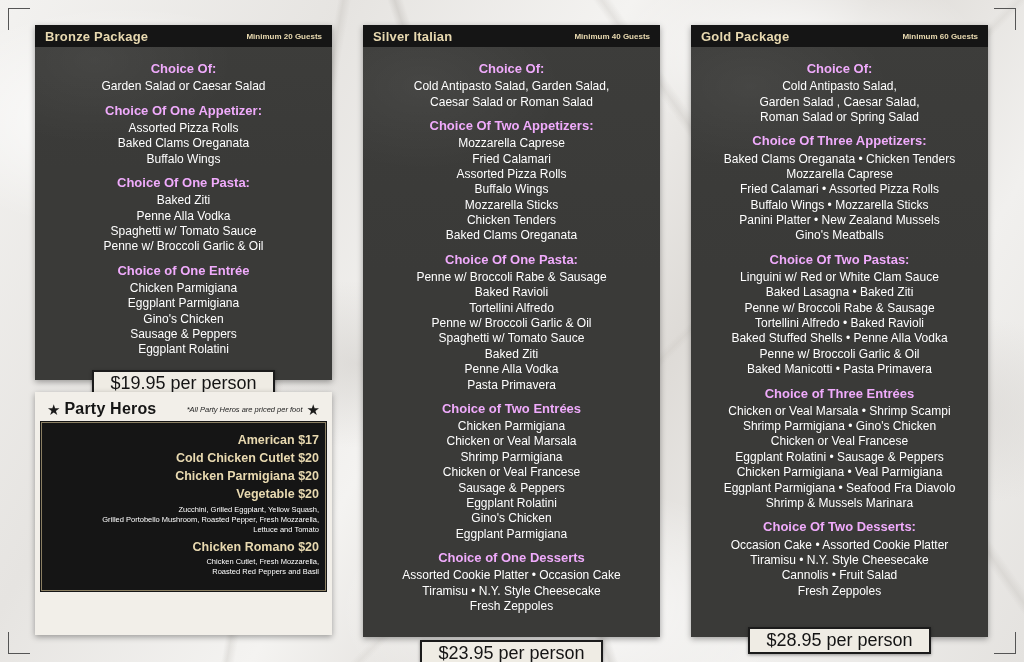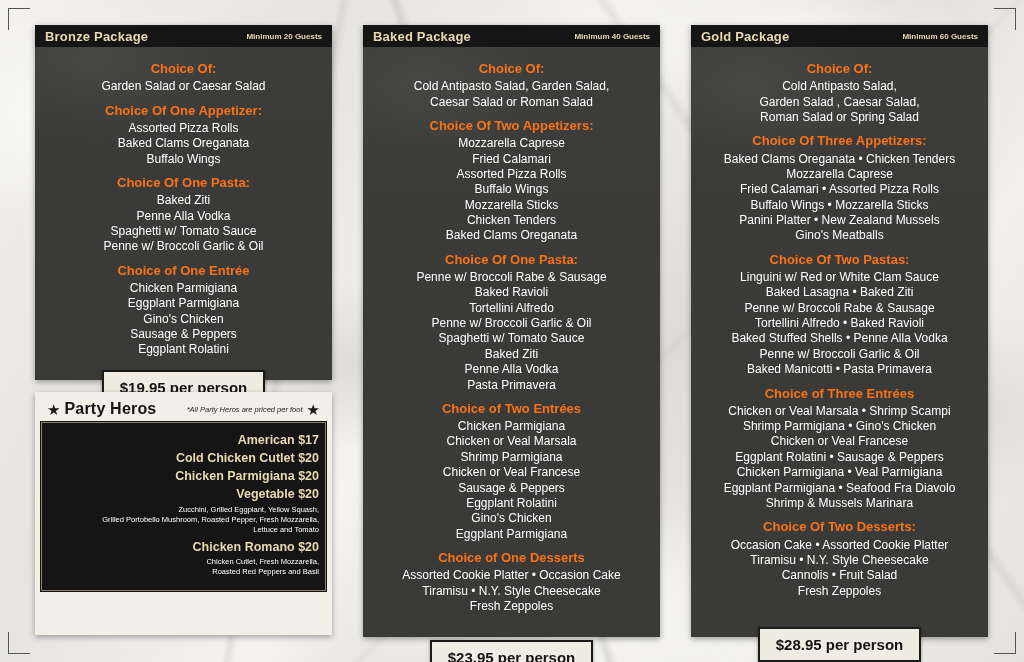--- a/index.html
+++ b/index.html
@@ -60,41 +60,41 @@
     letter-spacing:.2px;
     text-align:right;
   }
   .hdr .min{
     color:#e8d9b0;
     font-weight:bold;
     font-size:8px;
   }
   .body{position:relative;padding:8px 8px 10px;box-sizing:border-box;text-align:center;}
   .sect-title{
-    color:#f97316;
+    color:#f0abfc;
     font-weight:bold;
     font-size:13px;
     margin:8px 0 2px;
     line-height:1.25;
   }
   .sect-title.first{margin-top:6px;}
   .item{
     font-size:12px;
     line-height:1.28;
     color:#ffffff;
   }
   .price-wrap{display:flex;justify-content:center;}
   .price{
     margin-top:12px;
     background:#efece4;
     border:2px solid #1b1b1b;
     color:#141414;
-    font-weight:bold;
-    font-size:15px;
-    padding:7px 16px;
+    font-weight:normal;
+    font-size:18px;
+    padding:1px 16px;
     display:inline-block;
     box-shadow:0 1px 3px rgba(0,0,0,.4);
   }
 
   
   .heros{
     position:absolute;
     background:#f2efe9;
     box-shadow:0 2px 6px rgba(0,0,0,.35);
     box-sizing:border-box;
@@ -197,21 +197,21 @@
 Lettuce and Tomato</div>
     <div class="hero-item">Chicken Romano $20</div>
     <div class="hero-sub" style="white-space:pre-line;">Chicken Cutlet, Fresh Mozzarella,
 Roasted Red Peppers and Basil</div>
   </div>
 </div>
 
 <div class="panel" style="left:363px;top:25px;width:297px;height:612px;">
   <div class="panel-inner"></div>
   <div class="hdr">
-    <span class="ttl">Baked Package</span>
+    <span class="ttl">Silver Italian</span>
     <span class="min">Minimum 40 Guests</span>
   </div>
   <div class="body">
     <div class="sect-title first">Choice Of:</div>
     <div class="item">Cold Antipasto Salad, Garden Salad,</div>
     <div class="item">Caesar Salad or Roman Salad</div>
 
     <div class="sect-title">Choice Of Two Appetizers:</div>
     <div class="item">Mozzarella Caprese</div>
     <div class="item">Fried Calamari</div>

